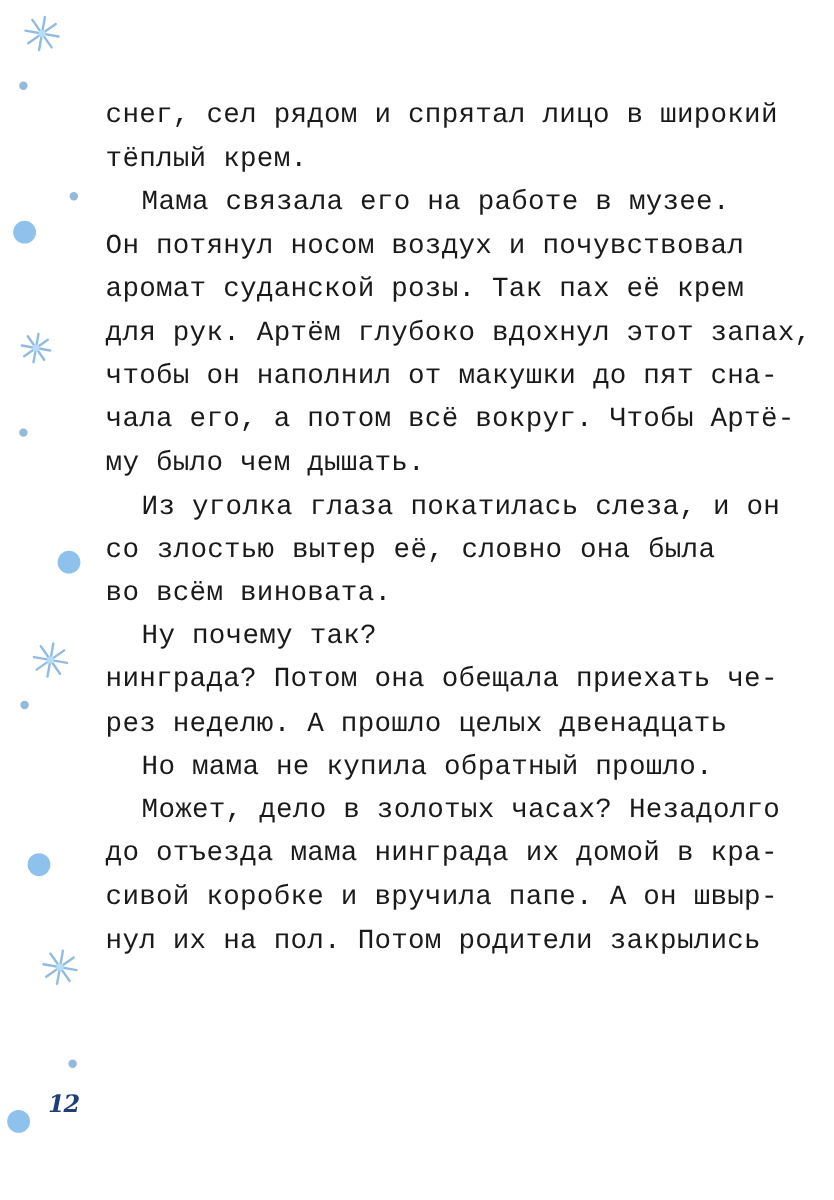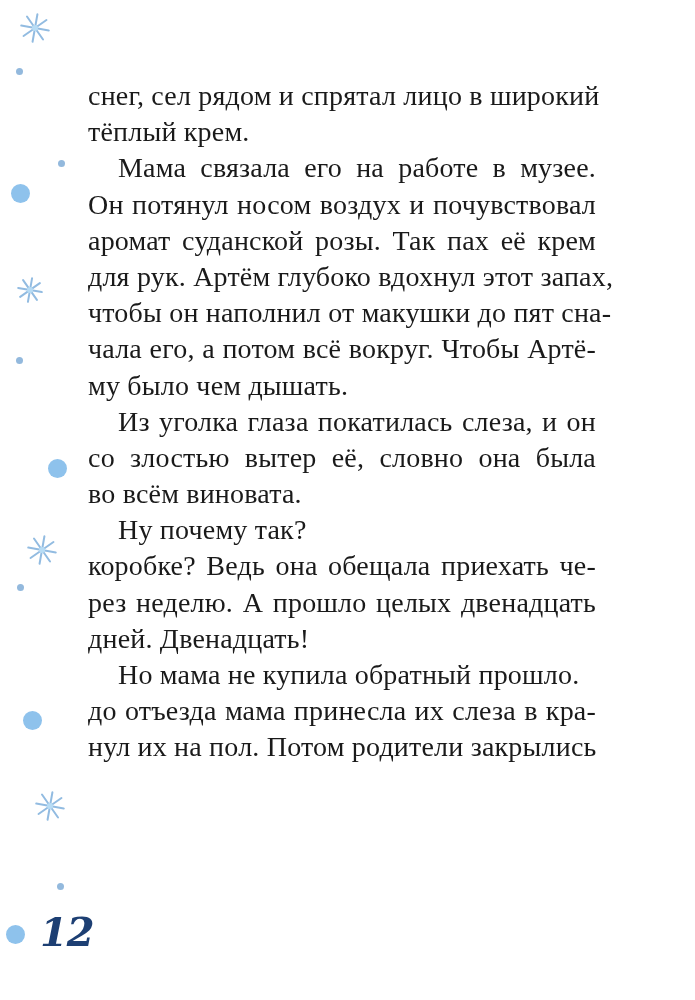--- a/index.html
+++ b/index.html
@@ -1,36 +1,36 @@
 <!DOCTYPE html>
 <html><head>
 <meta charset="utf-8">
 <style>
   html, body { margin: 0; padding: 0; background: #ffffff; }
   body { width: 695px; height: 1000px; position: relative; overflow: hidden; }
   .page { position: absolute; left: 0; top: 0; width: 695px; height: 1000px; background: #ffffff; }
   .text-block { position: absolute; left: 88px; top: 78px; width: 508px; }
   .line {
-    font-family: Liberation Serif, serif;
-    font-size: 28px;
+    font-family: Liberation Mono, monospace;
+    font-size: 23px;
     color: #1a1a1a;
     height: 36.2px;
     line-height: 36.2px;
     white-space: nowrap;
     text-align: justify;
     text-align-last: justify;
     letter-spacing: 0.2px;
   }
   .line.last { text-align-last: left; }
   .line.indent { padding-left: 30px; }
   .page-number {
     position: absolute; left: 40px; top: 908px;
     font-family: "DejaVu Serif", serif;
     font-weight: bold; font-style: italic;
-    font-size: 40px; color: #1d3f73; letter-spacing: -1px;
+    font-size: 20px; color: #1d3f73; letter-spacing: -1px;
   }
   .deco { position: absolute; }
   .dot { border-radius: 50%; background: #8ec2ec; }
   .dot.small { width: 7px; height: 7px; background: #93b9dd; }
   .dot.big { width: 19px; height: 19px; }
 </style>
 </head>
 <body>
 
 <div class="page">
@@ -81,22 +81,23 @@
       <div class="line">Он потянул носом воздух и почувствовал</div>
       <div class="line">аромат суданской розы. Так пах её крем</div>
       <div class="line">для рук. Артём глубоко вдохнул этот запах,</div>
       <div class="line">чтобы он наполнил от макушки до пят сна-</div>
       <div class="line">чала его, а потом всё вокруг. Чтобы Артё-</div>
       <div class="line last">му было чем дышать.</div>
       <div class="line indent">Из уголка глаза покатилась слеза, и он</div>
       <div class="line">со злостью вытер её, словно она была</div>
       <div class="line last">во всём виновата.</div>
       <div class="line indent last">Ну почему так?</div>
-      <div class="line">коробке? Ведь она обещала приехать че-</div>
+      <div class="line">нинграда? Потом она обещала приехать че-</div>
       <div class="line">рез неделю. А прошло целых двенадцать</div>
-      <div class="line last">дней. Двенадцать!</div>
       <div class="line indent last">Но мама не купила обратный прошло.</div>
-      <div class="line">до отъезда мама принесла их слеза в кра-</div>
+      <div class="line indent">Может, дело в золотых часах? Незадолго</div>
+      <div class="line">до отъезда мама нинграда их домой в кра-</div>
+      <div class="line">сивой коробке и вручила папе. А он швыр-</div>
       <div class="line">нул их на пол. Потом родители закрылись</div>
     </div>
 
   <div class="page-number">12</div>
 </div>
 
 </body></html>

